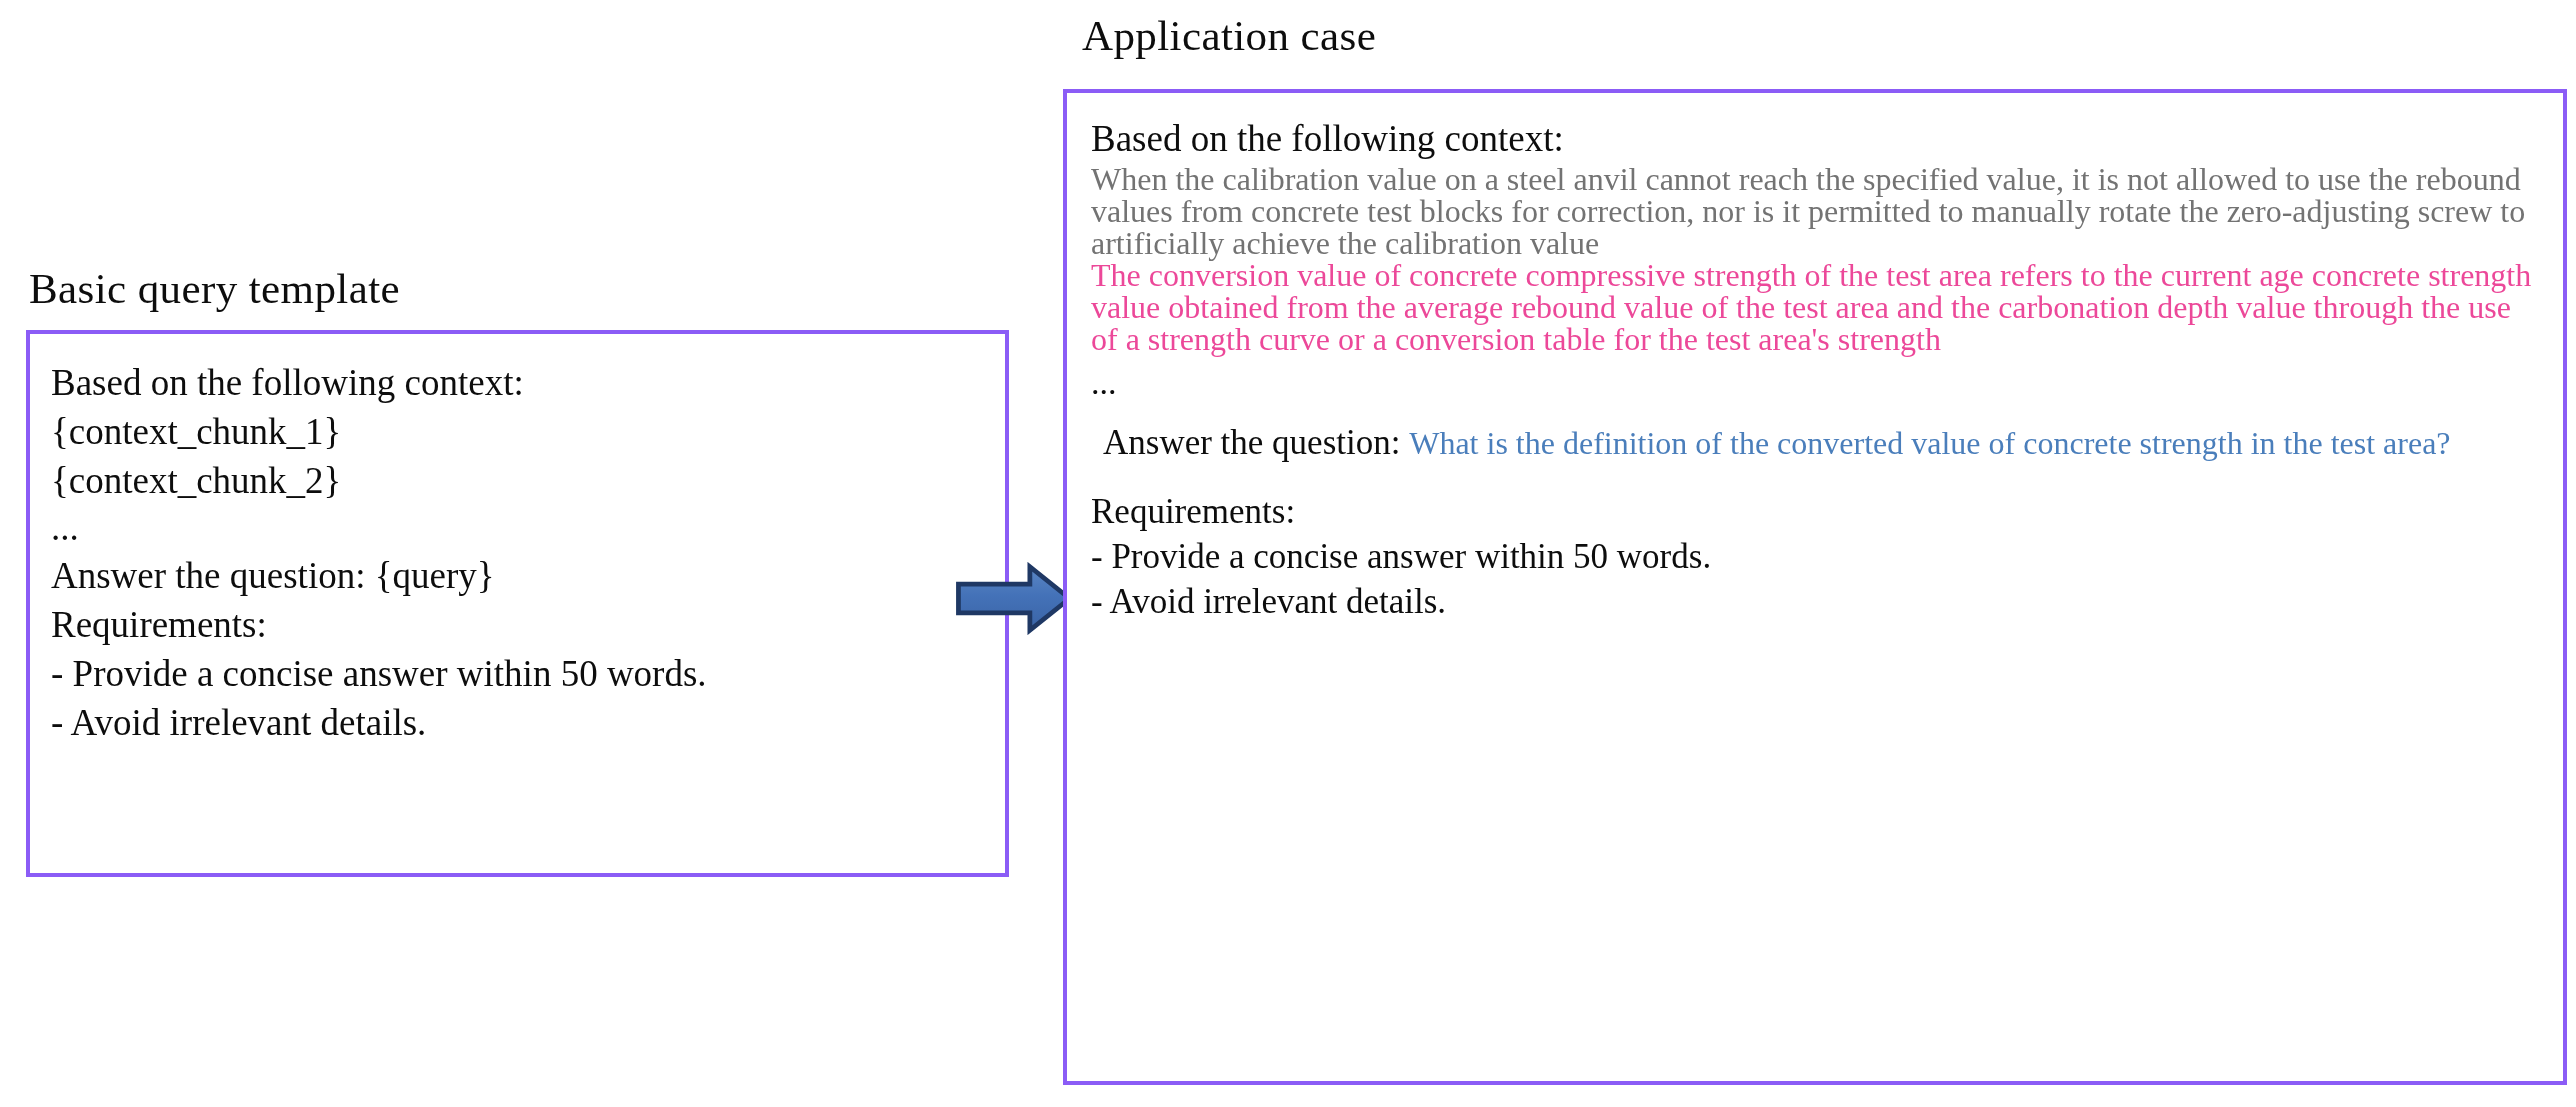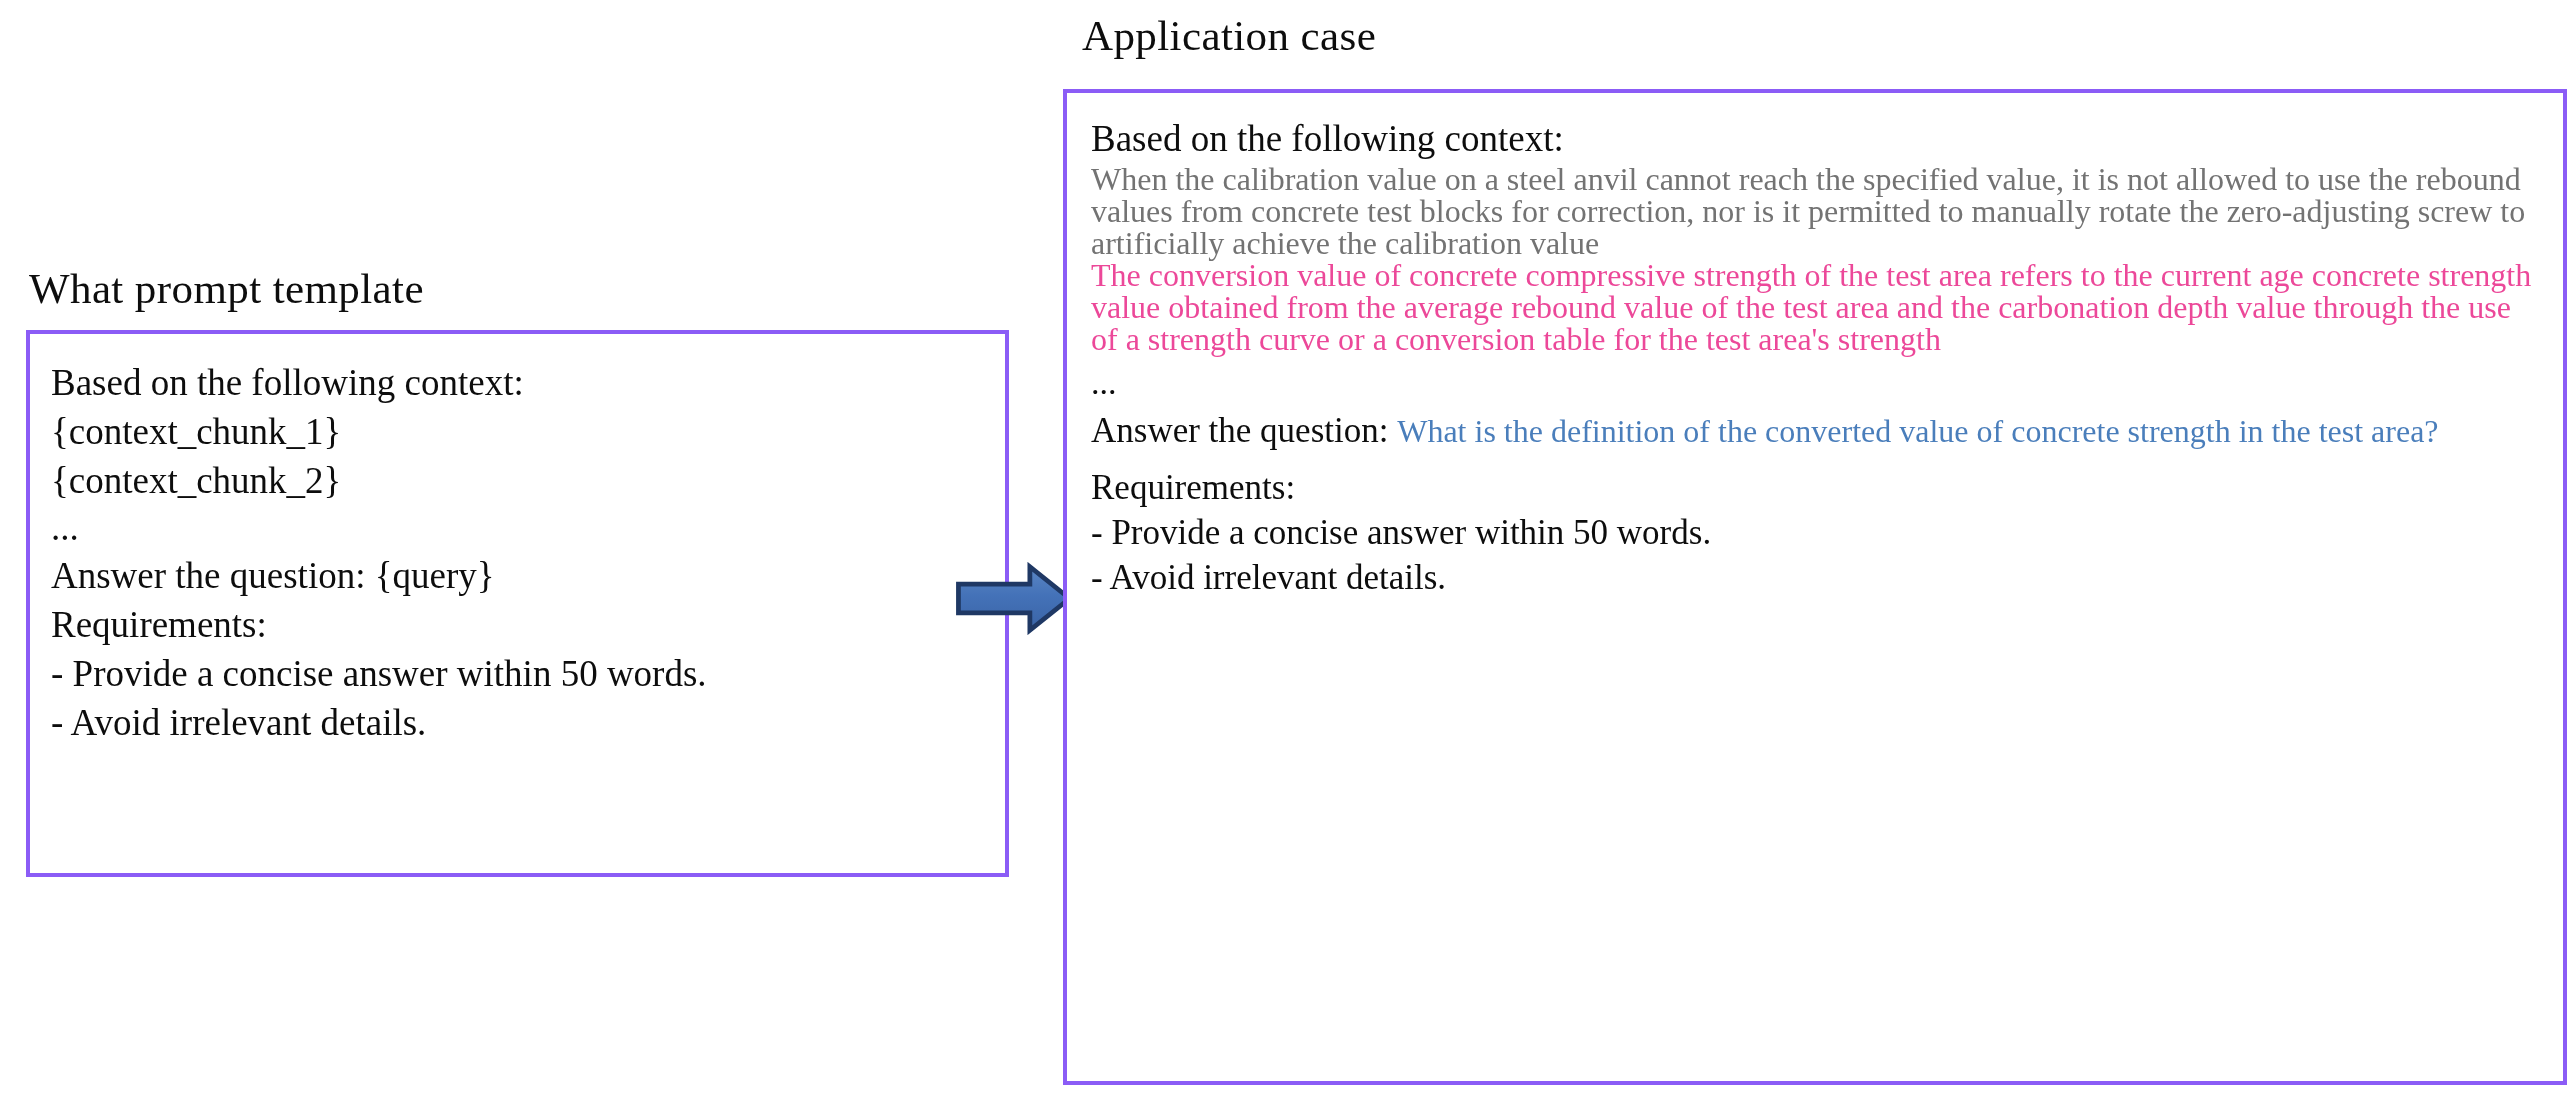--- a/index.html
+++ b/index.html
@@ -91,21 +91,21 @@
   }
   .rellip {
     font-size: 34px;
     line-height: 40px;
   }
   .qline {
     font-family: "Liberation Serif", "DejaVu Serif", serif;
     font-size: 35px;
     line-height: 40px;
     color: #0d0d0d;
-    margin: 0;
+    margin: 12px;
   }
   .qline .qtext {
     color: #4a7ebb;
     font-size: 32px;
   }
 
   .spacer-sm { height: 8px; }
   .spacer-md { height: 14.4px; }
 
   
@@ -113,21 +113,21 @@
     position: absolute;
     left: 955px;
     top: 562px;
     width: 118px;
     height: 73px;
   }
 </style>
 </head>
 <body>
 
-<div class="panel-title" id="title-left">What prompt template</div>
+<div class="panel-title" id="title-left">Basic query template</div>
 
 <div class="prompt-box" id="box-left">
   <div class="line">Based on the following context:</div>
   <div class="line">{context_chunk_1}</div>
   <div class="line">{context_chunk_2}</div>
   <div class="line ellipsis">...</div>
   <div class="line">Answer the question: {query}</div>
   <div class="line">Requirements:</div>
   <div class="line">- Provide a concise answer within 50 words.</div>
   <div class="line">- Avoid irrelevant details.</div>

